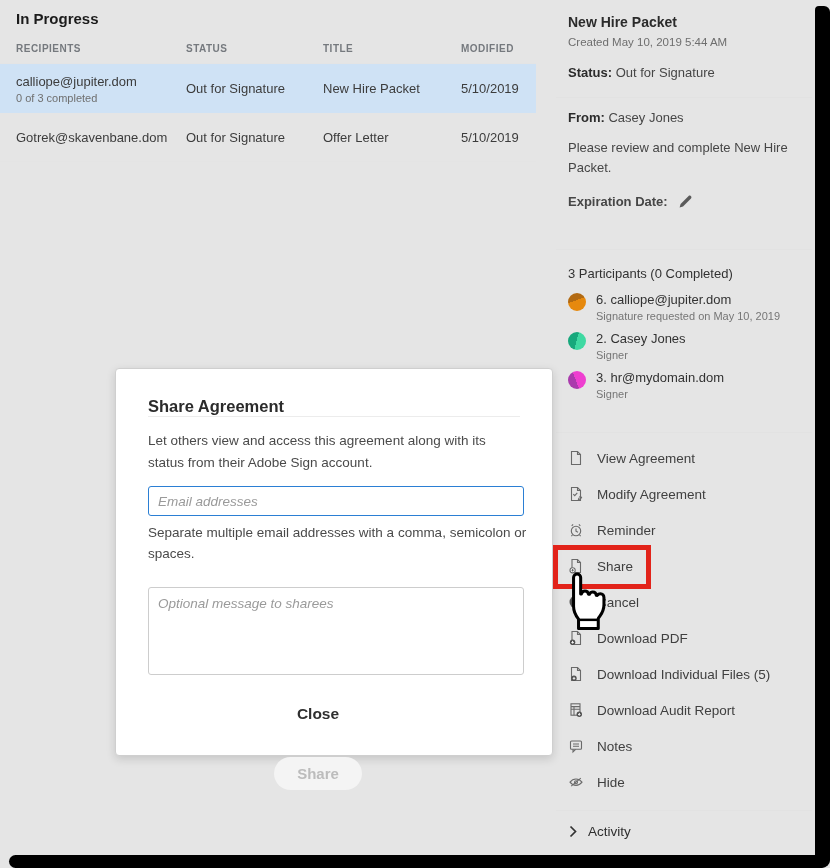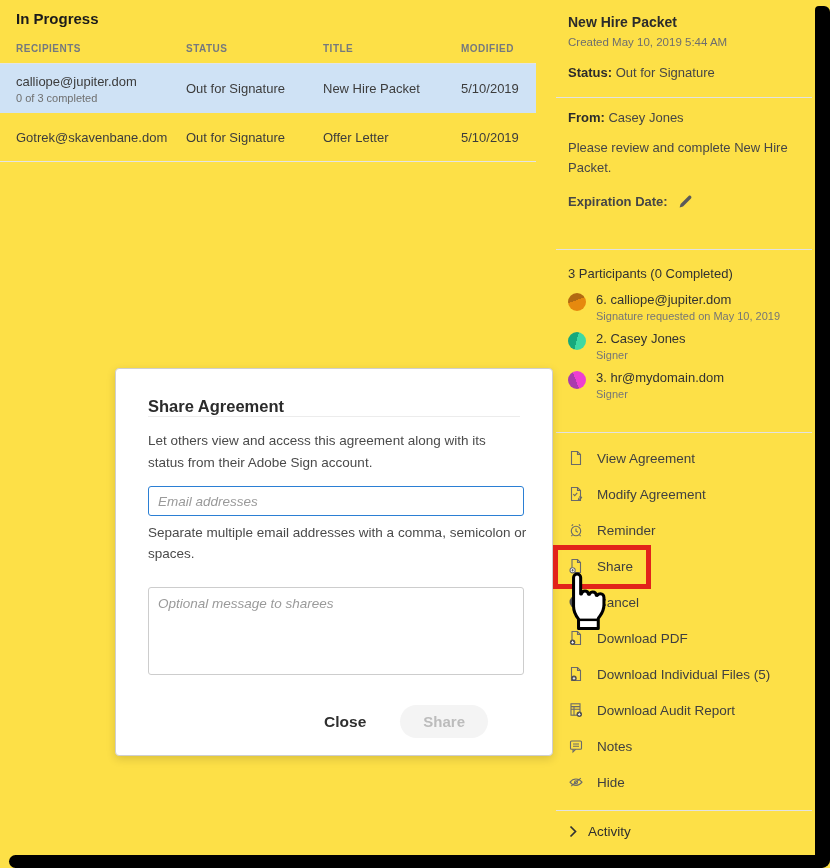--- a/index.html
+++ b/index.html
@@ -1,18 +1,18 @@
 <!DOCTYPE html>
 <html><head>
 <meta charset="utf-8">
 <style>
   * { margin:0; padding:0; box-sizing:border-box; }
   html,body { background:#fff; }
   body { font-family:"Liberation Sans", sans-serif; color:#3c3c3c; }
-  .page { position:relative; width:830px; height:868px; background:#fde047; overflow:hidden; }
+  .page { position:relative; width:830px; height:868px; background:#e5e5e5; overflow:hidden; }
 
   
   .frame-right { position:absolute; top:6px; right:0; width:15px; bottom:0; background:#000;
                  border-radius:4px 6px 10px 2px; }
   .frame-bottom{ position:absolute; left:9px; right:0; bottom:0; height:13px; background:#000;
                  border-radius:8px 0 10px 8px; }
 
   
   .main { position:absolute; left:0; top:0; width:536px; }
   .page-title { margin:10px 0 16px 16px; font-size:15px; font-weight:bold; color:#1b1b1b; }
@@ -57,21 +57,21 @@
   .modal-desc { margin-top:13px; font-size:13.5px; line-height:1.6; color:#4a4a4a; }
   .email-input { margin-top:13px; width:376px; height:30px; border:1.5px solid #2b7fd4; border-radius:3px;
                  padding:12px 9px; font-size:13.5px; color:#3c3c3c; outline:none;
                  font-family:"Liberation Sans", sans-serif; }
   .email-help { margin-top:7px; font-size:13.5px; line-height:1.55; color:#4a4a4a; width:390px; }
   .msg-area { margin-top:22px; width:376px; height:88px; border:1px solid #cdcdcd; border-radius:3px;
               padding:8px 9px; font-size:13.5px; color:#3c3c3c; resize:none; outline:none;
               font-family:"Liberation Sans", sans-serif; }
   ::placeholder { color:#9a9a9a; font-style:italic; opacity:1; }
   .modal-btns { display:flex; justify-content:flex-end; align-items:center; gap:34px;
-                margin:26px 32px 0 0; }
+                margin:26px 32px 0 0;flex-direction:column; }
   .btn-close { background:none; border:none; font-size:15.5px; font-weight:bold; color:#2f2f2f;
                cursor:pointer; font-family:"Liberation Sans", sans-serif; }
   .btn-share { background:#f4f4f4; border:none; border-radius:17px; padding:8px 23px;
                font-size:15px; font-weight:bold; color:#bcbcbc; font-family:"Liberation Sans", sans-serif; }
 
   
   .hl-box { position:absolute; left:553px; top:545px; width:98px; height:44px;
             border:5px solid #e2231a; z-index:40; }
   .cursor-hand { position:absolute; left:559px; top:569px; width:54px; height:64px; z-index:50; }
 </style>

